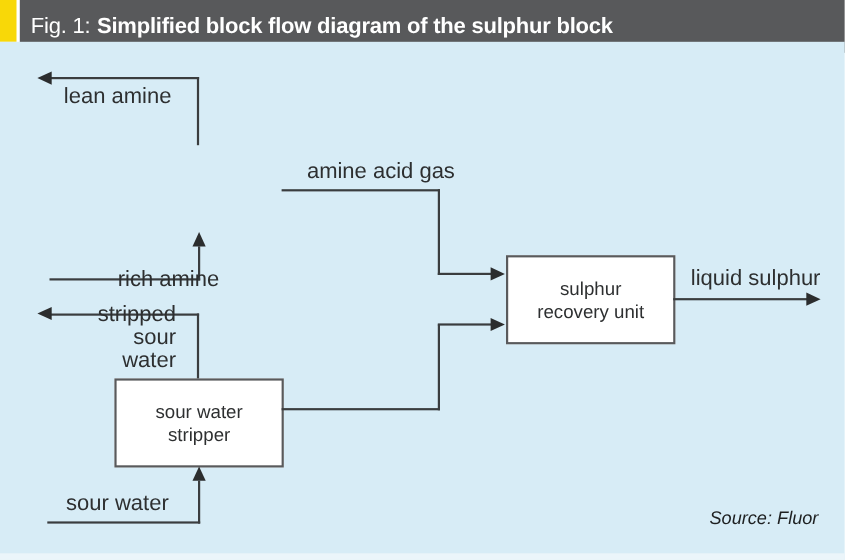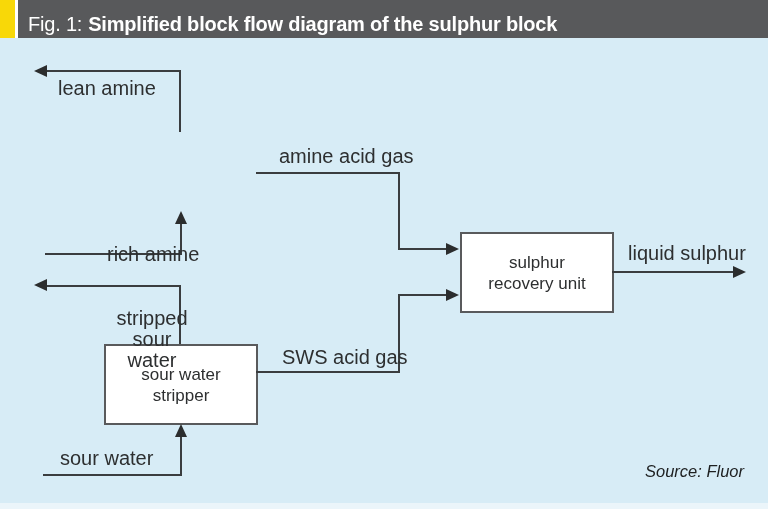--- a/index.html
+++ b/index.html
@@ -33,21 +33,21 @@
   .vline{position:absolute;width:2px;background:#3a3d3f;}
   .arr{position:absolute;width:0;height:0;border-style:solid;}
   .arr-left {border-width:6px 13px 6px 0;border-color:transparent #2b2d2e transparent transparent;}
   .arr-right{border-width:6px 0 6px 13px;border-color:transparent transparent transparent #2b2d2e;}
   .arr-up   {border-width:0 6px 13px 6px;border-color:transparent transparent #2b2d2e transparent;}
   
   .slabel{position:absolute;font-size:20px;color:#2d2f30;white-space:pre-line;line-height:21px;}
   #lbl-lean{left:58px;top:40px;}
   #lbl-rich{left:76px;top:206px;margin-left:31px;}
   #lbl-aag{left:279px;top:108px;}
-  #lbl-ssw{left:50px;top:270px;width:110px;text-align:center;margin-left:47px;}
+  #lbl-ssw{left:50px;top:238px;width:110px;text-align:right;}
   #lbl-sw{left:60px;top:410px;}
   #lbl-swsag{left:282px;top:309px;}
   #lbl-ls{left:628px;top:205px;}
   .source{position:absolute;right:24px;top:424px;font-size:16.5px;font-style:italic;color:#1e2021;margin-left:12px;}
 </style>
 </head>
 <body>
 
 <div id="stage">
 
@@ -89,21 +89,20 @@
 
     <div class="hline" style="left:43px;top:436px;width:139px;"></div>
     <div class="vline" style="left:180px;top:399px;height:39px;"></div>
     <div class="arr arr-up" style="left:175px;top:386px;"></div>
     <div class="slabel" id="lbl-sw">sour water</div>
 
     <div class="hline" style="left:256px;top:333px;width:144px;"></div>
     <div class="vline" style="left:398px;top:257px;height:78px;"></div>
     <div class="hline" style="left:398px;top:256px;width:50px;"></div>
     <div class="arr arr-right" style="left:446px;top:251px;"></div>
-    <div class="slabel" id="lbl-swsag">SWS acid gas</div>
 
     <div class="hline" style="left:612px;top:233px;width:122px;"></div>
     <div class="arr arr-right" style="left:733px;top:228px;"></div>
     <div class="slabel" id="lbl-ls">liquid sulphur</div>
 
     <div class="source">Source: Fluor</div>
   </div>
 </div>
 
 </body></html>

